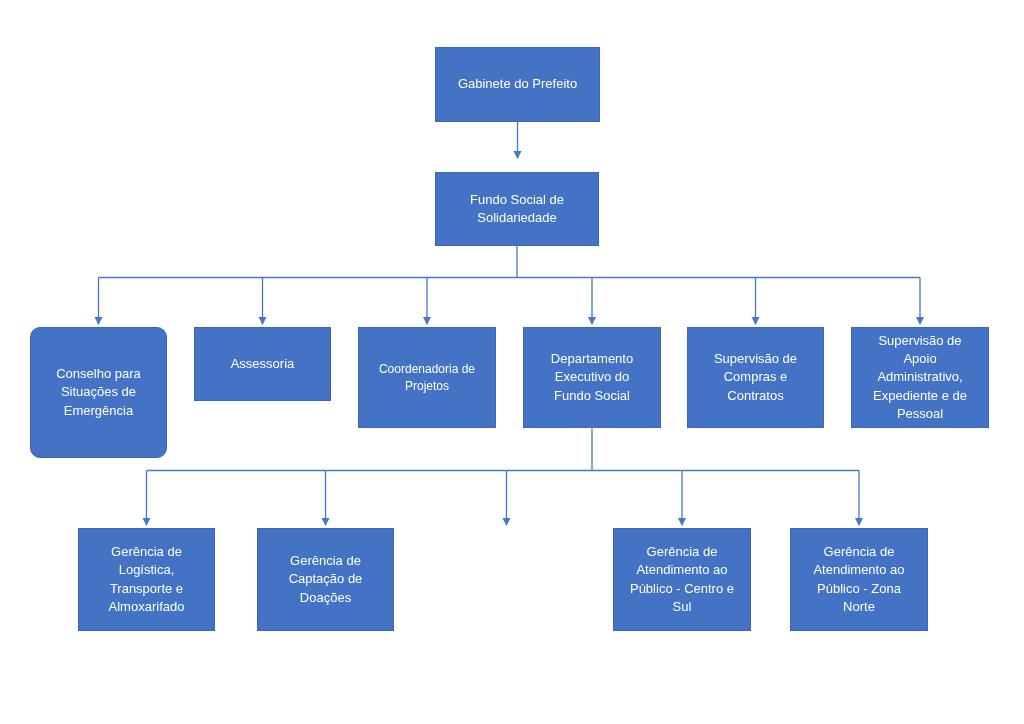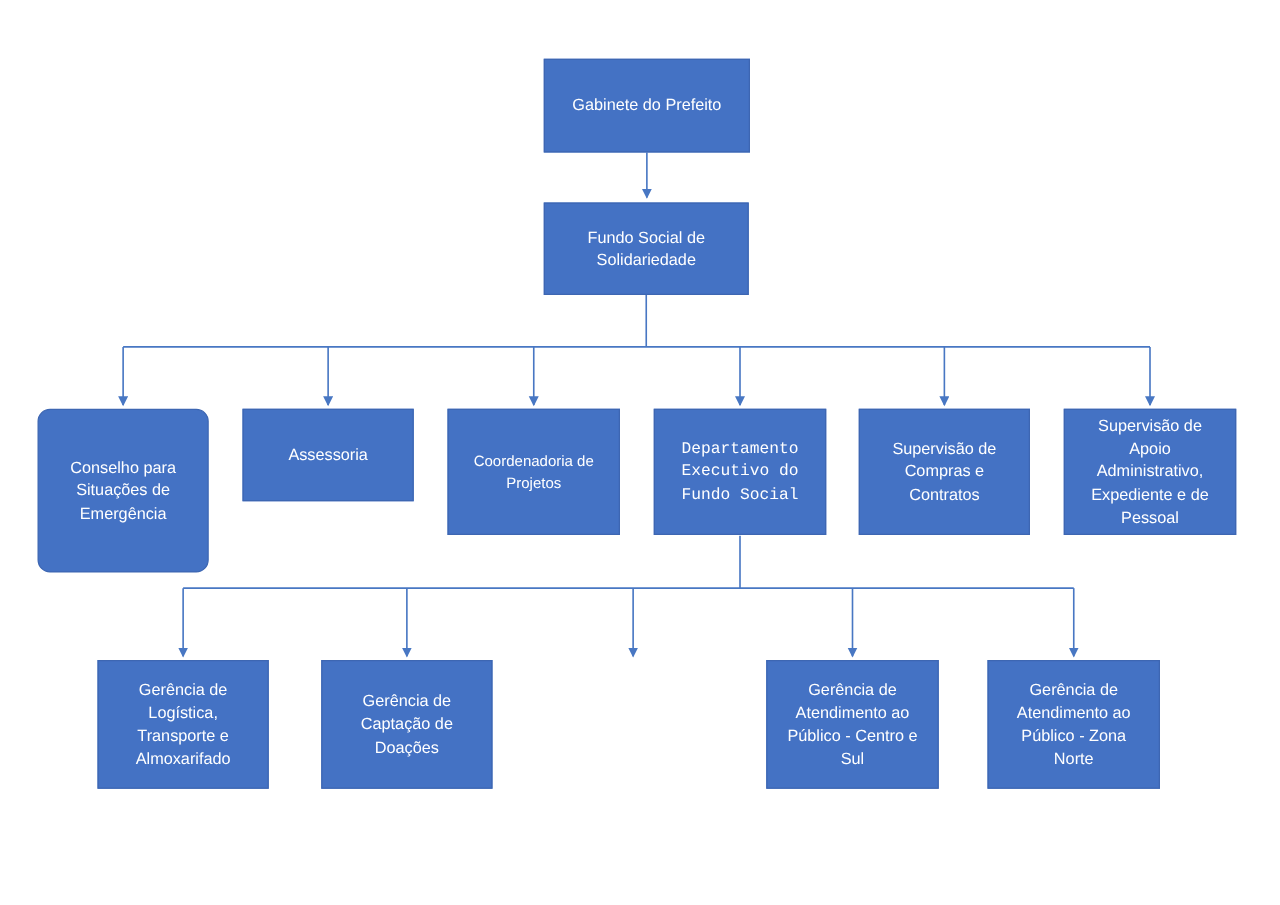--- a/index.html
+++ b/index.html
@@ -39,26 +39,26 @@
     font-size: 13px;
     line-height: 1.4;
     white-space: pre-line;
     padding: 2px 4px;
   }
   .node.small-text { font-size: 12px; }
 
   
   #n-gabinete        { left: 435px; top: 47px;  width: 165px; height: 75px; }
   
-  #n-fundo           { left: 435px; top: 162px; width: 164px; height: 74px; }
+  #n-fundo           { left: 435px; top: 172px; width: 164px; height: 74px; }
   
   #n-conselho        { left: 30px;  top: 327px; width: 137px; height: 131px; border-radius: 10px; }
   #n-assessoria      { left: 194px; top: 327px; width: 137px; height: 74px; }
   #n-coordenadoria   { left: 358px; top: 327px; width: 138px; height: 101px; }
-  #n-departamento    { left: 523px; top: 327px; width: 138px; height: 101px; font-family: Liberation Mono, monospace; }
+  #n-departamento    { left: 523px; top: 327px; width: 138px; height: 101px; }
   #n-sup-compras     { left: 687px; top: 327px; width: 137px; height: 101px; }
   #n-sup-apoio       { left: 851px; top: 327px; width: 138px; height: 101px; }
   
   #n-ger-logistica   { left: 78px;  top: 528px; width: 137px; height: 103px; }
   #n-ger-captacao    { left: 257px; top: 528px; width: 137px; height: 103px; }
   #n-ger-apoio       { left: 439px; top: 528px; width: 135px; height: 103px; }
   #n-ger-centro-sul  { left: 613px; top: 528px; width: 138px; height: 103px; }
   #n-ger-zona-norte  { left: 790px; top: 528px; width: 138px; height: 103px; }
 </style>
 </head>

